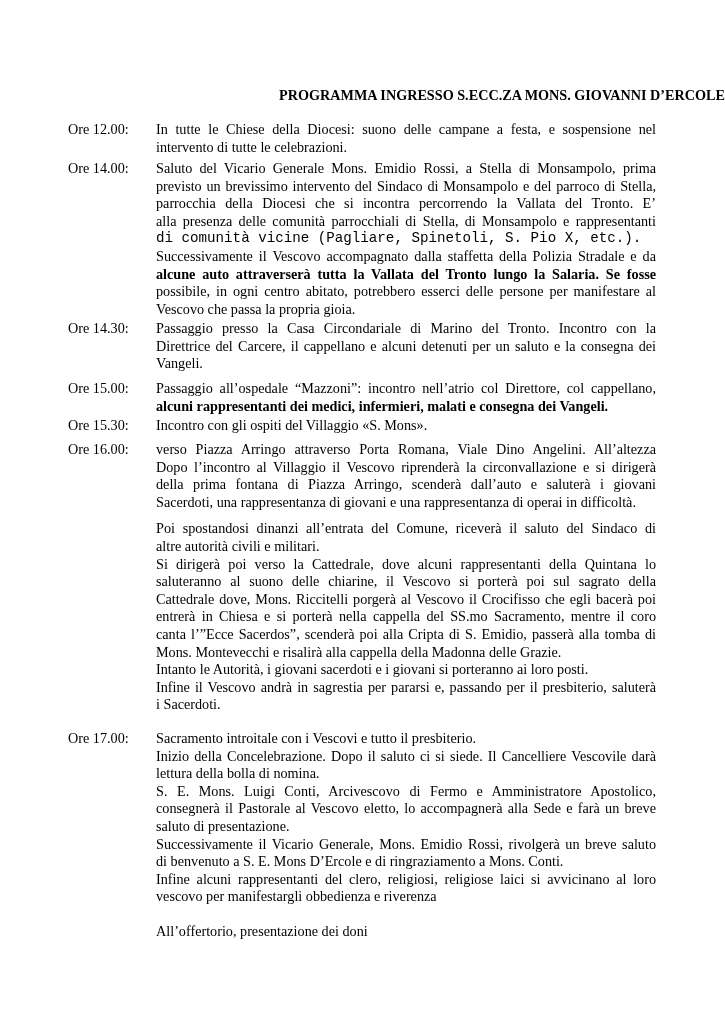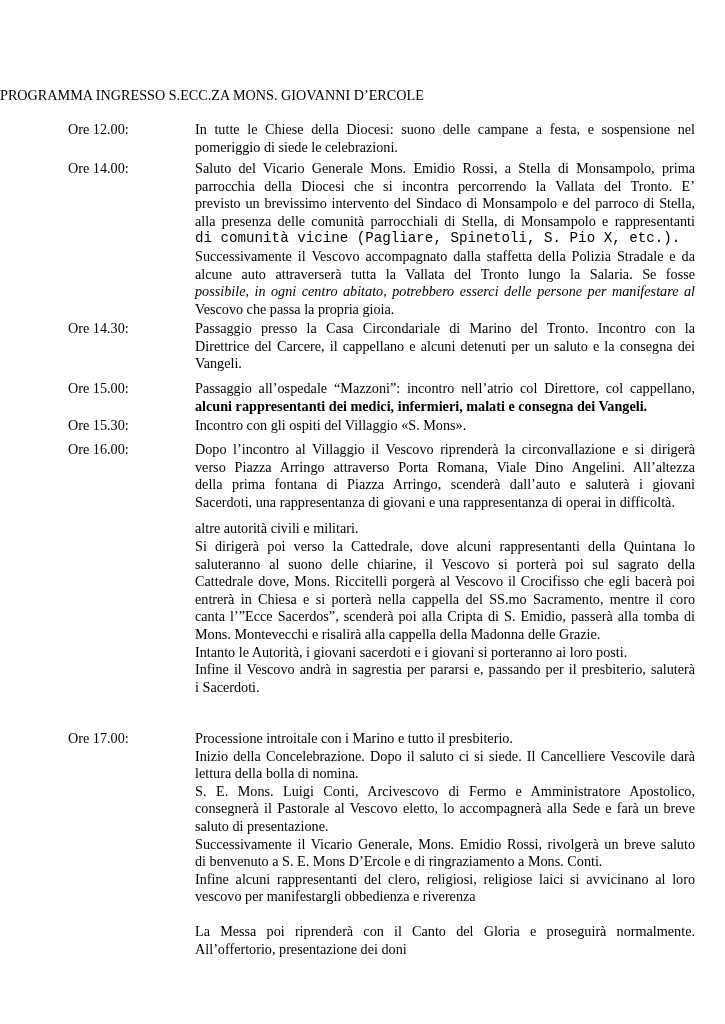--- a/index.html
+++ b/index.html
@@ -4,58 +4,58 @@
   <style>
     html, body { margin: 0; padding: 0; background: #ffffff; }
     body { width: 725px; height: 1024px; position: relative; overflow: hidden; }
     .page {
       position: absolute; left: 0; top: 0; width: 725px; height: 1024px;
       font-family: "Liberation Serif", "DejaVu Serif", serif;
       color: #000000; font-size: 14.2px; line-height: 17.6px;
     }
     .title {
       position: absolute; left: 0; width: 725px; top: 86px;
-      text-align: left; font-weight: normal; font-size: 14.2px; line-height: 18px;
+      text-align: right; font-weight: bold; font-size: 14.2px; line-height: 18px;
     }
     .entry { position: absolute; left: 0; width: 725px; }
     .time { position: absolute; left: 68px; top: 0; white-space: nowrap; }
-    .body { position: absolute; left: 156px; width: 500px; top: 0; margin-left: 39px; }
+    .body { position: absolute; left: 156px; width: 500px; top: 0; }
     .para { margin: 0; text-align: justify; }
     .line { display: block; white-space: nowrap; }
     .line.j { text-align: justify; text-align-last: justify; white-space: normal; }
   </style>
 </head>
 <body>
 
 <div class="page">
   <div class="title">PROGRAMMA INGRESSO S.ECC.ZA MONS. GIOVANNI D’ERCOLE</div>
   <div id="entries">
       <div class="entry" style="top: 121px;">
         <div class="time">Ore 12.00:</div>
         <div class="body">
           <div class="para">
             <span class="line j" style="height: 17.6px;">In tutte le Chiese della Diocesi: suono delle campane a festa, e sospensione nel</span>
-            <span class="line" style="height: 17.6px;">pomeriggio di siede le celebrazioni.</span>
+            <span class="line" style="height: 17.6px;">intervento di tutte le celebrazioni.</span>
           </div>
         </div>
       </div>
       <div class="entry" style="top: 160px;">
         <div class="time">Ore 14.00:</div>
         <div class="body">
           <div class="para">
             <span class="line j" style="height: 17.6px;">Saluto del Vicario Generale Mons. Emidio Rossi, a Stella di Monsampolo, prima</span>
+            <span class="line j" style="height: 17.6px;">previsto un brevissimo intervento del Sindaco di Monsampolo e del parroco di Stella,</span>
             <span class="line j" style="height: 17.6px;">parrocchia della Diocesi che si incontra percorrendo la Vallata del Tronto. E’</span>
-            <span class="line j" style="height: 17.6px;">previsto un brevissimo intervento del Sindaco di Monsampolo e del parroco di Stella,</span>
             <span class="line j" style="height: 17.6px;">alla presenza delle comunità parrocchiali di Stella, di Monsampolo e rappresentanti</span>
             <span class="line" style="height: 17.6px; font-family: Liberation Mono, monospace;">di comunità vicine (Pagliare, Spinetoli, S. Pio X, etc.).</span>
           </div>
           <div class="para">
             <span class="line j" style="height: 17.6px;">Successivamente il Vescovo accompagnato dalla staffetta della Polizia Stradale e da</span>
-            <span class="line j" style="height: 17.6px;">alcune auto attraverserà tutta la Vallata del Tronto lungo la Salaria. Se fosse</span>
-            <span class="line j" style="height: 17.6px; font-style: italic;">possibile, in ogni centro abitato, potrebbero esserci delle persone per manifestare al</span>
+            <span class="line j" style="height: 17.6px; font-weight: bold;">alcune auto attraverserà tutta la Vallata del Tronto lungo la Salaria. Se fosse</span>
+            <span class="line j" style="height: 17.6px;">possibile, in ogni centro abitato, potrebbero esserci delle persone per manifestare al</span>
             <span class="line" style="height: 17.6px;">Vescovo che passa la propria gioia.</span>
           </div>
         </div>
       </div>
       <div class="entry" style="top: 320px;">
         <div class="time">Ore 14.30:</div>
         <div class="body">
           <div class="para">
             <span class="line j" style="height: 17.6px;">Passaggio presso la Casa Circondariale di Marino del Tronto. Incontro con la</span>
             <span class="line j" style="height: 17.6px;">Direttrice del Carcere, il cappellano e alcuni detenuti per un saluto e la consegna dei</span>
@@ -77,27 +77,28 @@
         <div class="body">
           <div class="para">
             <span class="line" style="height: 17.6px;">Incontro con gli ospiti del Villaggio «S. Mons».</span>
           </div>
         </div>
       </div>
       <div class="entry" style="top: 441px;">
         <div class="time">Ore 16.00:</div>
         <div class="body">
           <div class="para">
+            <span class="line j" style="height: 17.6px;">verso Piazza Arringo attraverso Porta Romana, Viale Dino Angelini. All’altezza</span>
             <span class="line j" style="height: 17.6px;">Dopo l’incontro al Villaggio il Vescovo riprenderà la circonvallazione e si dirigerà</span>
-            <span class="line j" style="height: 17.6px;">verso Piazza Arringo attraverso Porta Romana, Viale Dino Angelini. All’altezza</span>
             <span class="line j" style="height: 17.6px;">della prima fontana di Piazza Arringo, scenderà dall’auto e saluterà i giovani</span>
             <span class="line" style="height: 17.6px;">Sacerdoti, una rappresentanza di giovani e una rappresentanza di operai in difficoltà.</span>
           </div>
           <div style="height: 9px;"></div>
           <div class="para">
+            <span class="line j" style="height: 17.6px;">Poi spostandosi dinanzi all’entrata del Comune, riceverà il saluto del Sindaco di</span>
             <span class="line" style="height: 17.6px;">altre autorità civili e militari.</span>
           </div>
           <div class="para">
             <span class="line j" style="height: 17.6px;">Si dirigerà poi verso  la Cattedrale, dove alcuni rappresentanti della Quintana lo</span>
             <span class="line j" style="height: 17.6px;">saluteranno  al suono delle chiarine, il Vescovo si porterà poi sul sagrato della</span>
             <span class="line j" style="height: 17.6px;">Cattedrale dove, Mons. Riccitelli porgerà al Vescovo il Crocifisso che egli bacerà poi</span>
             <span class="line j" style="height: 17.6px;">entrerà in Chiesa e si porterà nella cappella del SS.mo Sacramento, mentre il coro</span>
             <span class="line j" style="height: 17.6px;">canta l’”Ecce Sacerdos”, scenderà poi alla Cripta di S. Emidio, passerà alla tomba di</span>
             <span class="line" style="height: 17.6px;">Mons. Montevecchi e risalirà alla cappella della Madonna delle Grazie.</span>
           </div>
@@ -107,40 +108,39 @@
           <div class="para">
             <span class="line j" style="height: 17.6px;">Infine il Vescovo andrà in sagrestia per pararsi e, passando per il presbiterio, saluterà</span>
             <span class="line" style="height: 17.6px;">i Sacerdoti.</span>
           </div>
         </div>
       </div>
       <div class="entry" style="top: 730px;">
         <div class="time">Ore 17.00:</div>
         <div class="body">
           <div class="para">
-            <span class="line" style="height: 17.6px;">Processione introitale con i Marino e tutto il presbiterio.</span>
+            <span class="line" style="height: 17.6px;">Sacramento introitale con i Vescovi e tutto il presbiterio.</span>
           </div>
           <div class="para">
             <span class="line j" style="height: 17.6px;">Inizio della Concelebrazione. Dopo il saluto ci si siede. Il Cancelliere Vescovile darà</span>
             <span class="line" style="height: 17.6px;">lettura della bolla di nomina.</span>
           </div>
           <div class="para">
             <span class="line j" style="height: 17.6px;">S. E. Mons. Luigi Conti, Arcivescovo di Fermo e Amministratore Apostolico,</span>
             <span class="line j" style="height: 17.6px;">consegnerà il Pastorale al Vescovo eletto, lo accompagnerà alla Sede e farà un breve</span>
             <span class="line" style="height: 17.6px;">saluto di presentazione.</span>
           </div>
           <div class="para">
             <span class="line j" style="height: 17.6px;">Successivamente il Vicario Generale, Mons. Emidio Rossi, rivolgerà un breve saluto</span>
             <span class="line" style="height: 17.6px;">di benvenuto a S. E. Mons D’Ercole e di ringraziamento a Mons. Conti.</span>
           </div>
           <div class="para">
             <span class="line j" style="height: 17.6px;">Infine alcuni rappresentanti del clero, religiosi, religiose laici si avvicinano al loro</span>
             <span class="line" style="height: 17.6px;">vescovo per manifestargli obbedienza e riverenza</span>
           </div>
           <div style="height: 17px;"></div>
           <div class="para">
-            <span class="line j" style="height: 17.6px;">La Messa poi riprenderà con il Canto del Gloria e proseguirà normalmente.</span>
             <span class="line" style="height: 17.6px;">All’offertorio, presentazione dei doni</span>
           </div>
         </div>
       </div>
     </div>
 </div>
 
 </body></html>

